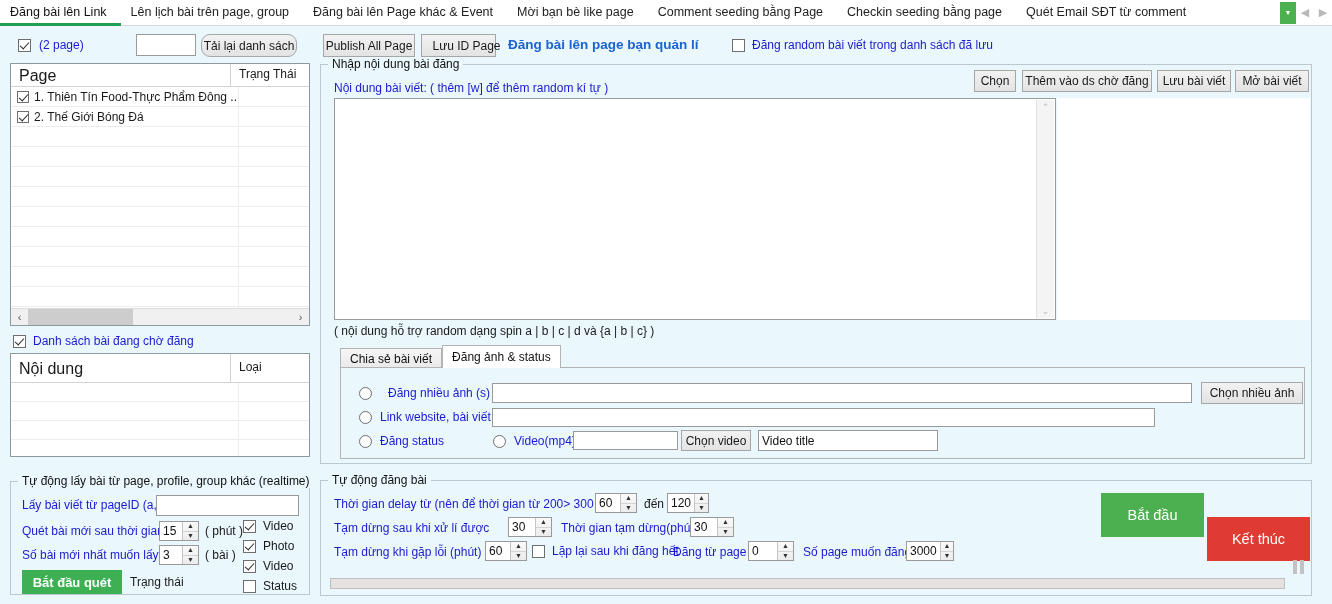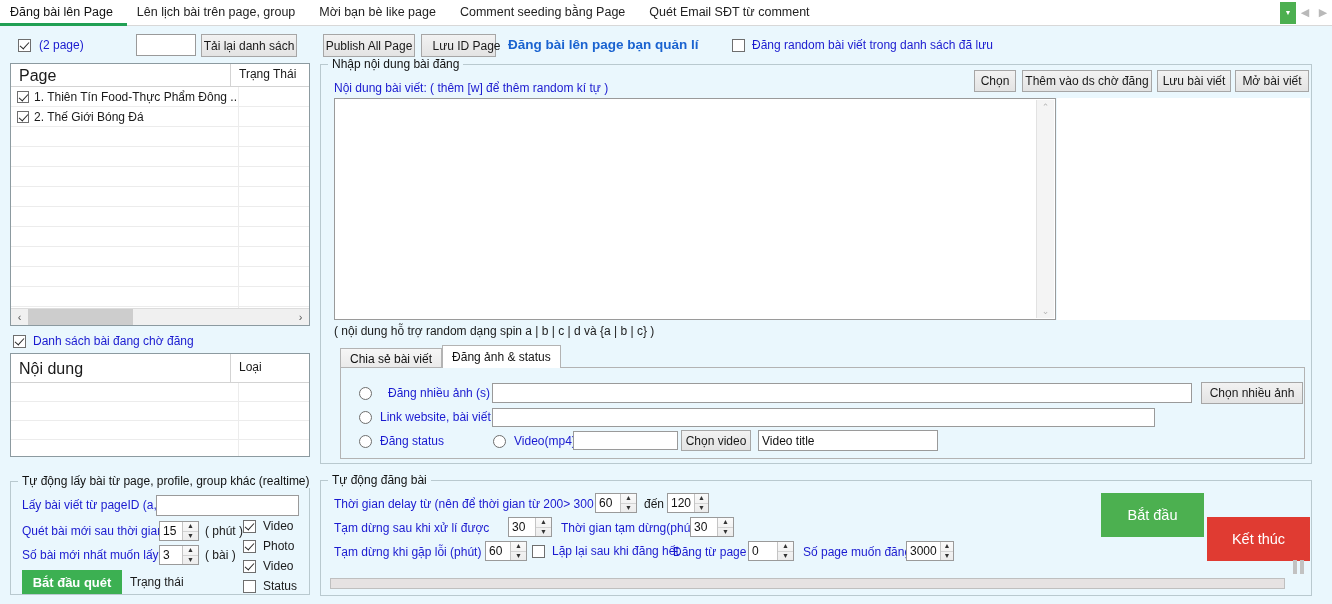--- a/index.html
+++ b/index.html
@@ -140,43 +140,45 @@
   .pausebars { position: absolute; display: flex; gap: 3px; }
   .pausebars i { display: block; width: 4px; height: 14px; background: #c2c2c2; }
 </style>
 </head>
 <body>
 
 <div id="root">
 
   <div class="tabstrip">
     <div class="tabs-inner">
-      <div class="tab active"><span>Đăng bài lên Page</span></div>
+      <div class="tab active"><span>Đăng bài lên Link</span></div>
       <div class="tab"><span>Lên lịch bài trên page, group</span></div>
+      <div class="tab"><span>Đăng bài lên Page khác &amp; Event</span></div>
       <div class="tab"><span>Mời bạn bè like page</span></div>
       <div class="tab"><span>Comment seeding bằng Page</span></div>
+      <div class="tab"><span>Checkin seeding bằng page</span></div>
       <div class="tab"><span>Quét Email SĐT từ comment</span></div>
     </div>
     <div class="tabnav">
       <div class="greenbox">▼</div>
       <div class="arrow">◀</div>
       <div class="arrow">▶</div>
     </div>
   </div>
 
   <div style="position:absolute;left:18px;top:38px;display:flex;align-items:center;gap:8px;">
     <span class="chk on"></span>
     <span class="lbl blue">(2 page)</span>
   </div>
 
   <div class="wtext" style="left:136px;top:34px;width:60px;height:22px;position:absolute;">
     <span></span>
   </div>
 
-  <div class="wbtn" style="position:absolute;left:201px;top:34px;width:96px;height:23px;">
+  <div class="wbtn" style="position:absolute;left:201px;top:34px;width:96px;height:23px;border-radius:9px;">
     <span>Tải lại danh sách</span>
   </div>
 
   <div class="wbtn" style="position:absolute;left:323px;top:34px;width:92px;height:23px;">
     <span>Publish All Page</span>
   </div>
   <div class="wbtn" style="position:absolute;left:421px;top:34px;width:75px;height:23px;padding-left:16px;">
     <span>Lưu ID Page</span>
   </div>
   <div style="position:absolute;left:508px;top:37px;font-size:13.5px;font-weight:bold;color:#1a63d0;">Đăng bài lên page bạn quản lí</div>

